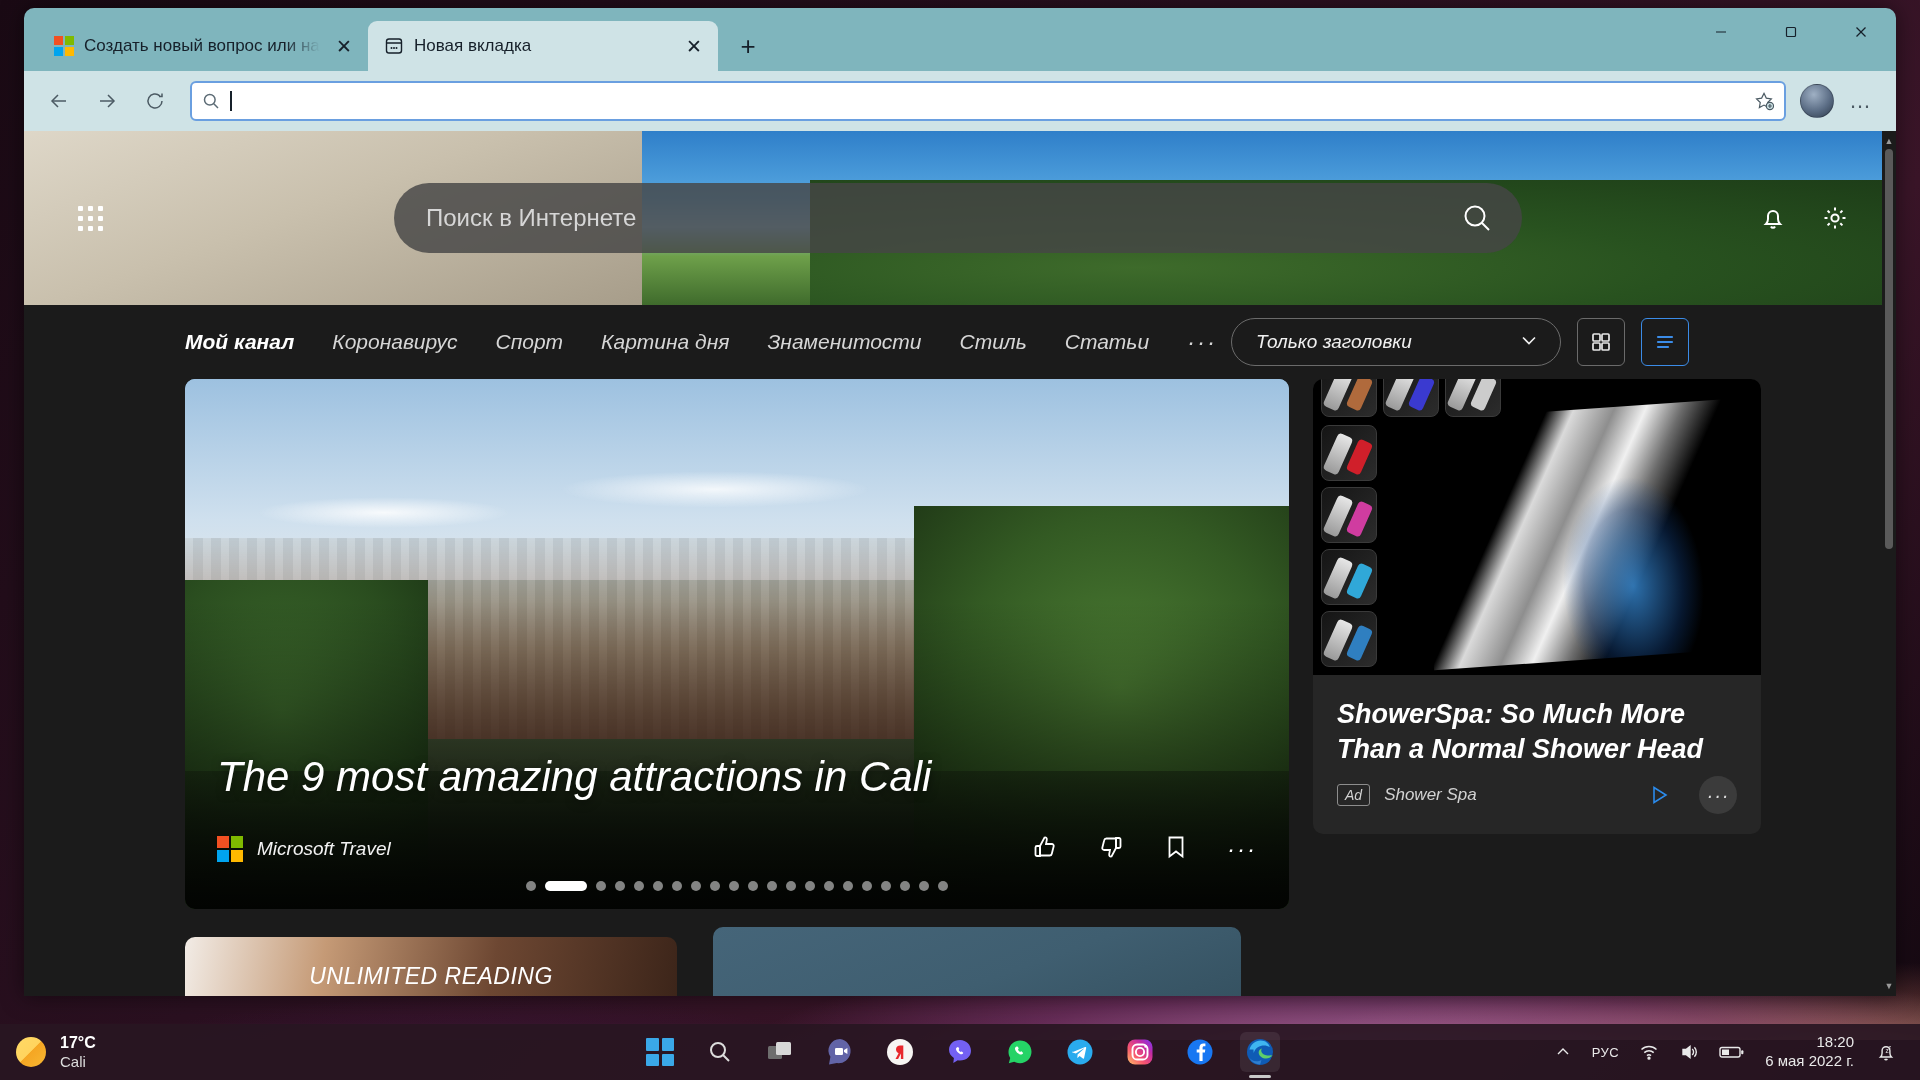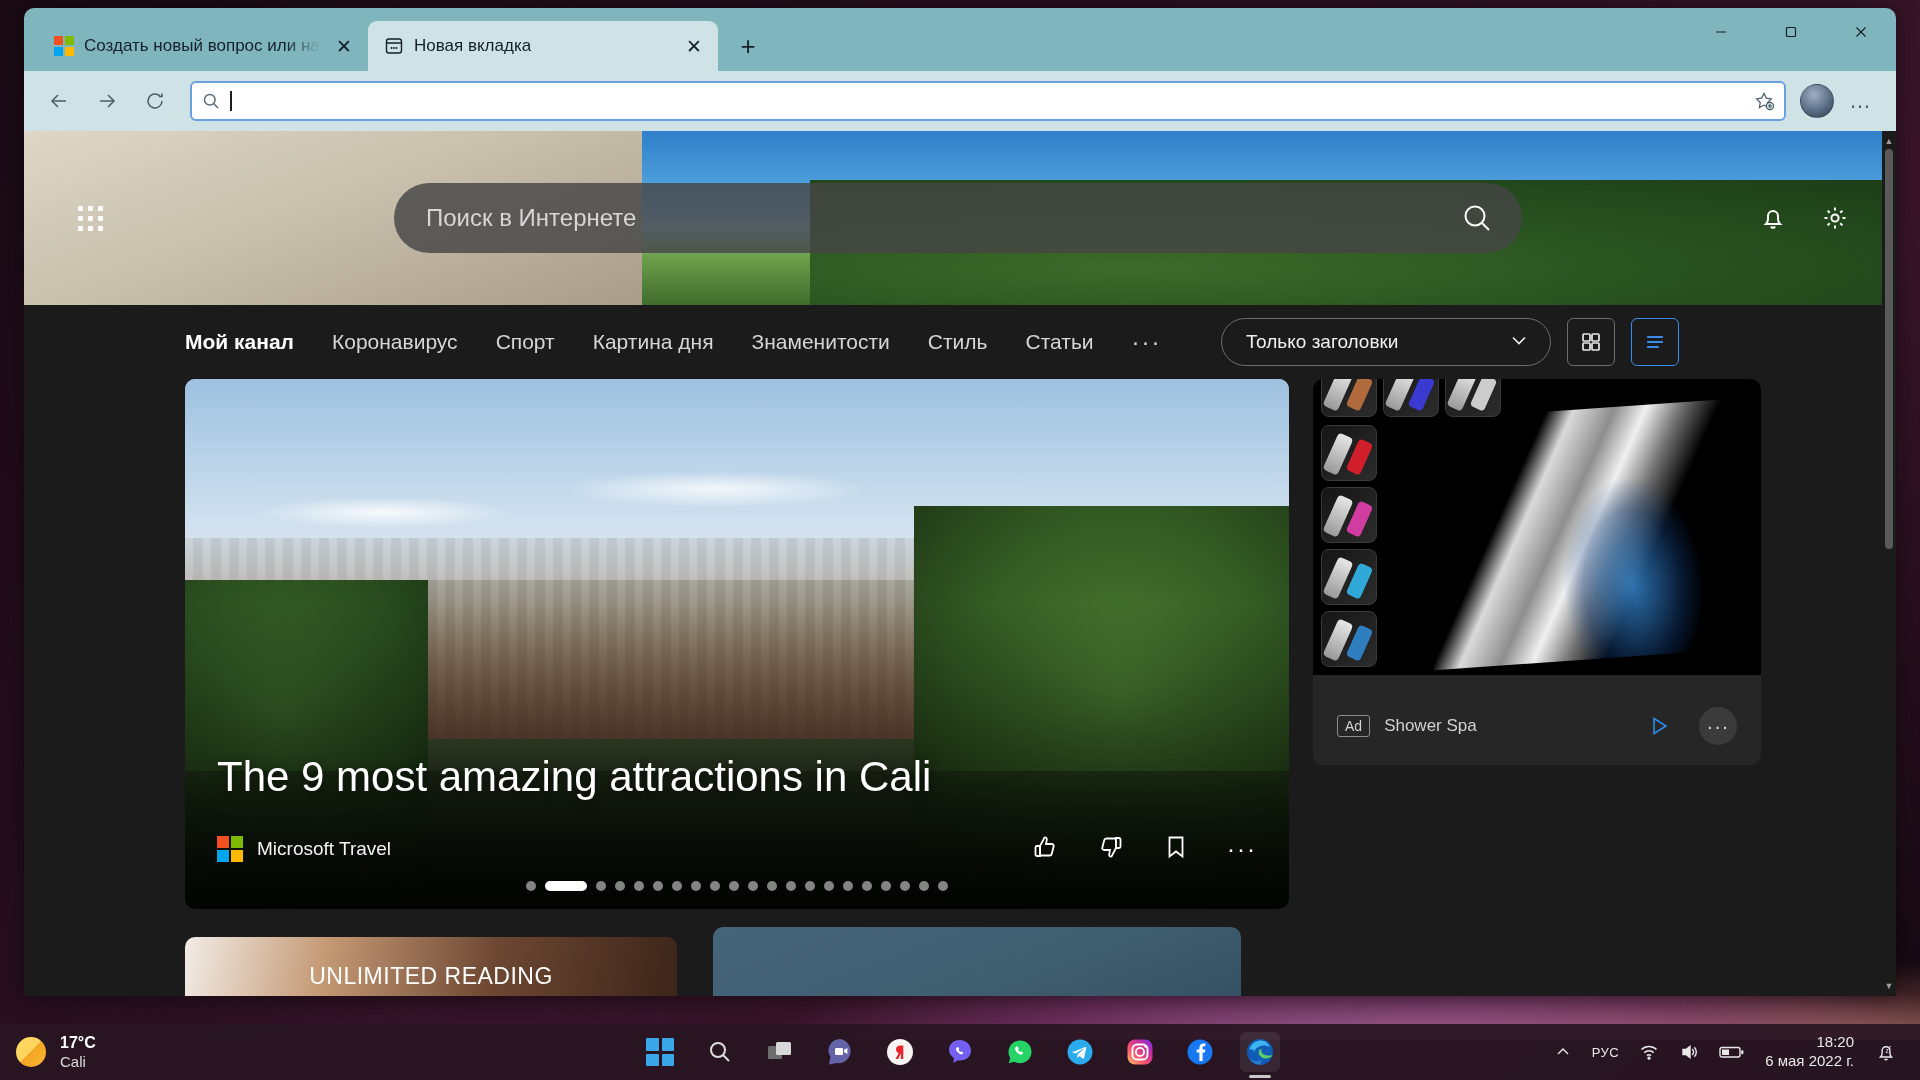--- a/index.html
+++ b/index.html
@@ -134,21 +134,21 @@
   .msn-search-input {
     flex: 1; background: transparent; border: 0; outline: 0;
     font-size: 24px; color: #fff; font-family: "Liberation Sans", sans-serif;
   }
   .msn-search-input::placeholder { color: #d6d6d6; }
   .msn-search-btn { color: #fff; display: flex; flex: none; }
   .hero-right { margin-left: auto; display: flex; gap: 32px; align-items: center; }
   .hero-right .ic { color: #fff; display:flex; }
 
   
-  .feed { padding: 0 12px 0 0; }
+  .feed { padding: 0 2px 0 0; font-style: italic; }
   .feed-nav {
     display: flex; align-items: center; height: 74px; padding: 0 205px 0 161px;
   }
   .nav-item { font-size: 21px; color: #d6d6d6; margin-right: 38px; white-space: nowrap; }
   .nav-item.active { color: #fff; font-weight: bold; }
   .nav-more { font-size: 24px; color: #d6d6d6; letter-spacing: 2px; margin-right: auto; }
   .feed-controls { display: flex; align-items: center; gap: 16px; margin-left: auto; }
   .feed-select {
     width: 330px; height: 48px; border: 1px solid #6b6b6b; border-radius: 24px;
     display: flex; align-items: center; justify-content: space-between;
@@ -567,20 +567,21 @@
                 <div class="ad-thumb" style="--tc:#cccccc"></div>
               </div>
               <div class="ad-thumbs" style="top:46px">
                 <div class="ad-thumb" style="--tc:#d01f2a"></div>
                 <div class="ad-thumb" style="--tc:#d03ca0"></div>
                 <div class="ad-thumb" style="--tc:#30a8d8"></div>
                 <div class="ad-thumb" style="--tc:#2f7fc0"></div>
               </div>
             </div>
             <div class="ad-body">
+              <div class="ad-title">ShowerSpa: So Much More Than a Normal Shower Head</div>
               <div class="ad-meta">
                 <span class="ad-badge">Ad</span>
                 <span class="ad-brand">Shower Spa</span>
                 <span class="ad-adchoice">
                   <svg width="22" height="22" viewBox="0 0 22 22" fill="none" stroke="currentColor" stroke-width="1.6">
                     <path d="M5 3.5l12 7.5-12 7.5z"></path>
                   </svg>
                 </span>
                 <span class="ad-more">···</span>
               </div>

